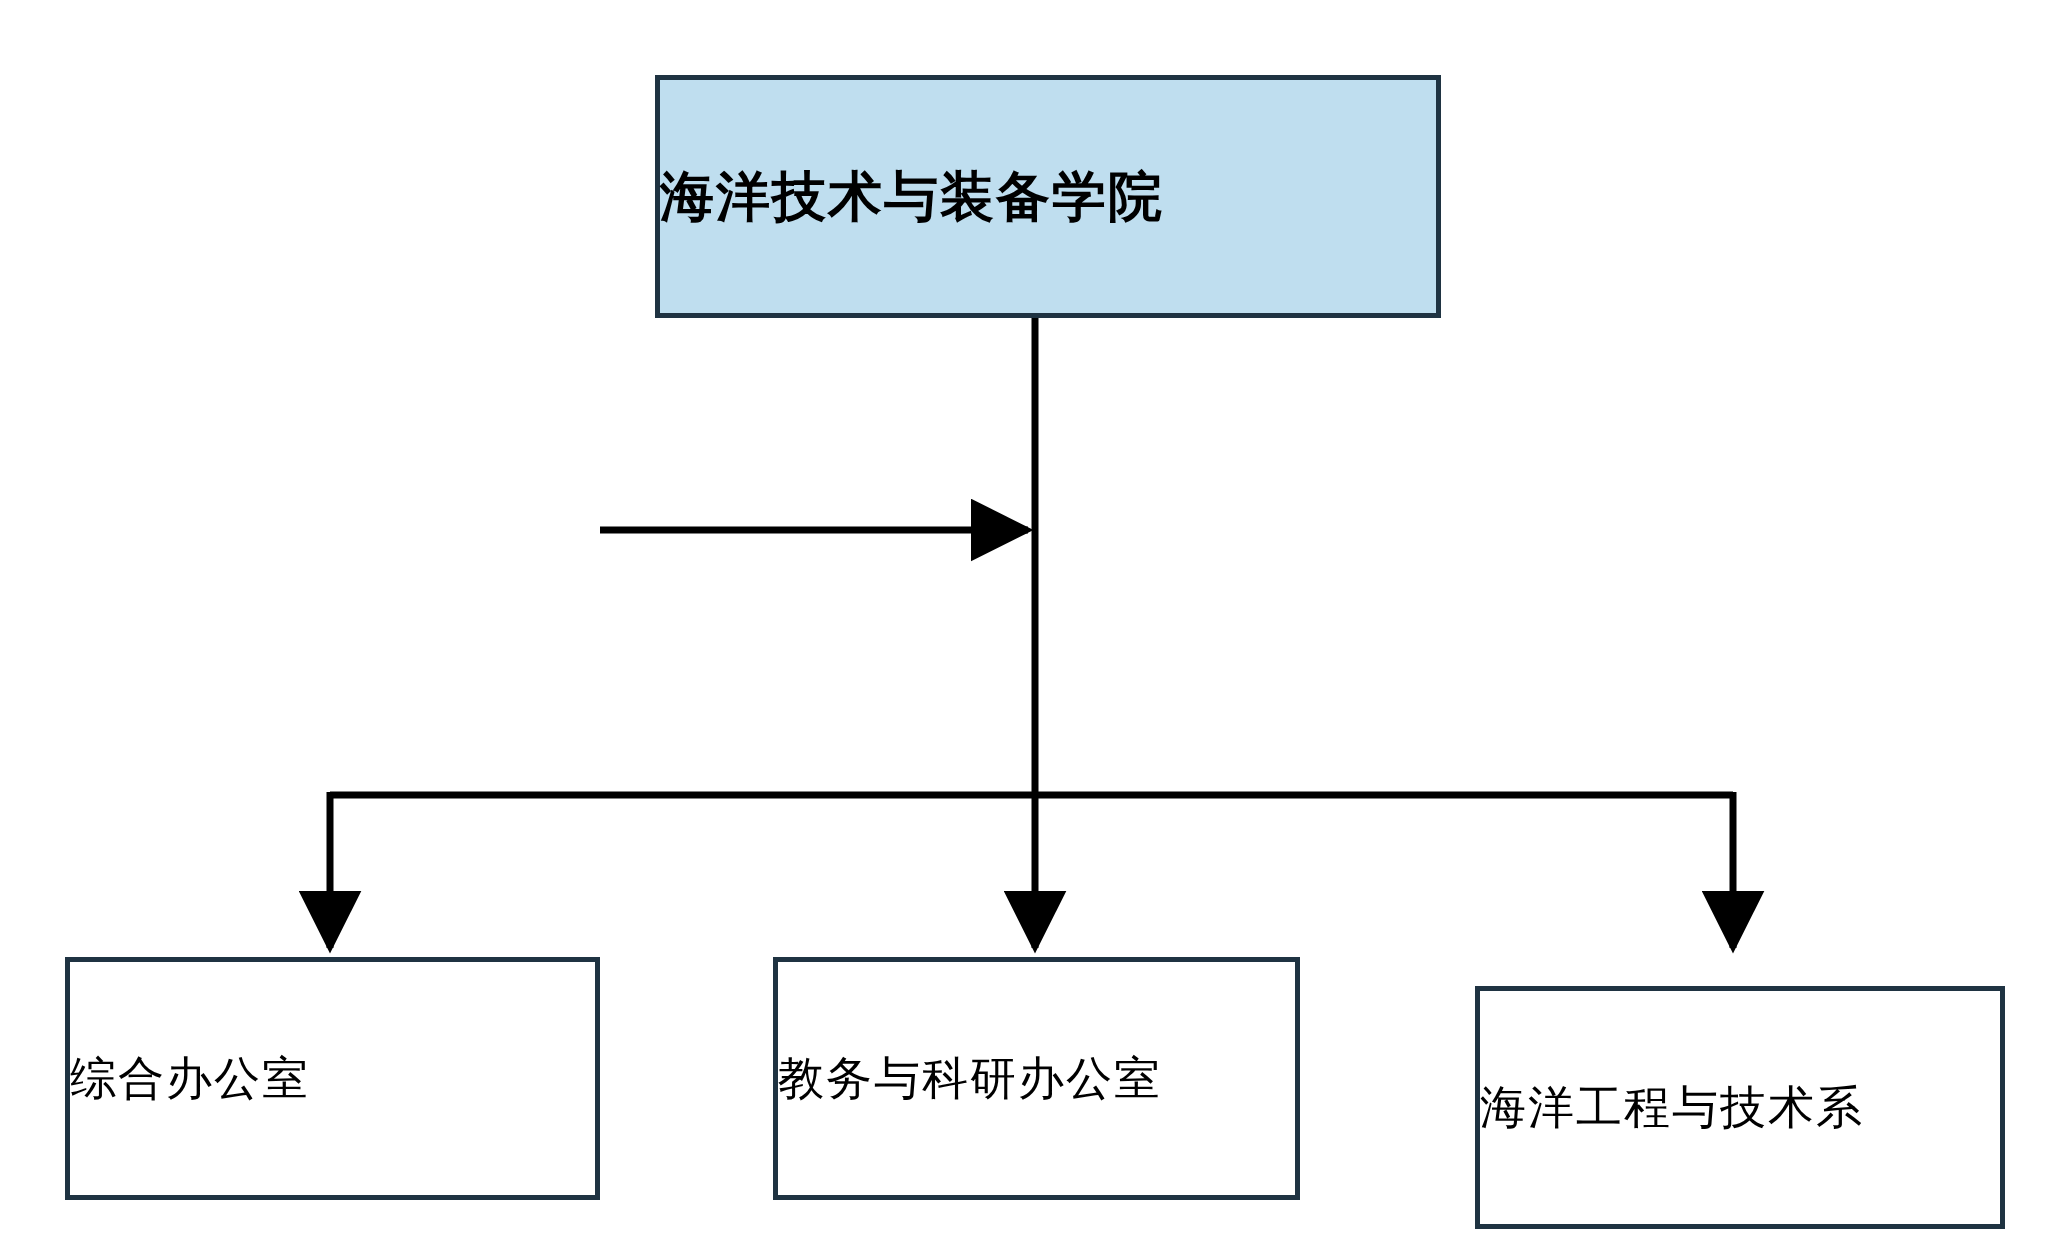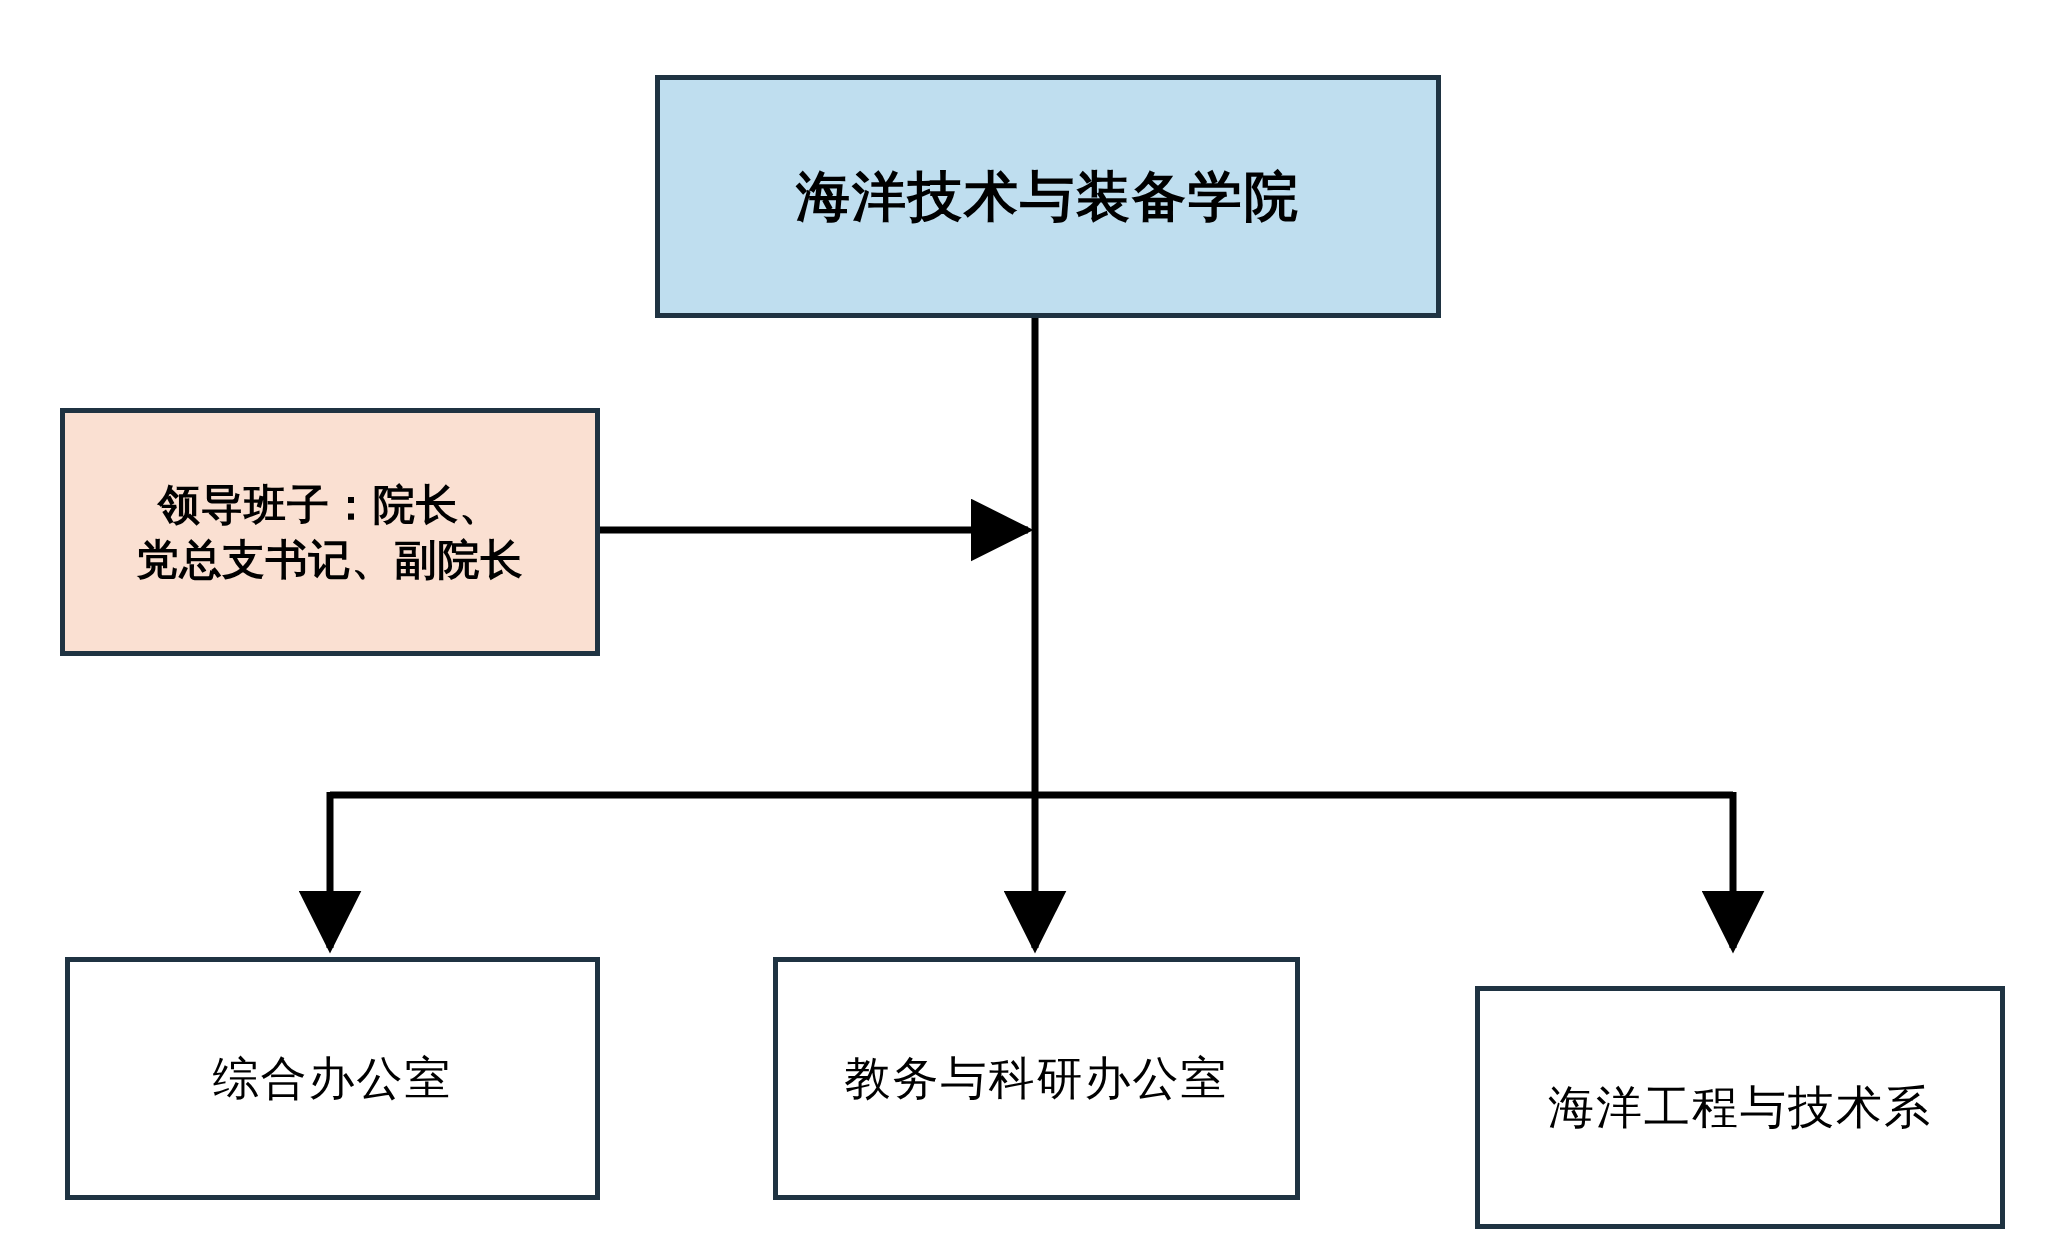--- a/index.html
+++ b/index.html
@@ -14,21 +14,21 @@
     height: 1251px;
     background: #ffffff;
     overflow: hidden;
     font-family: "DejaVu Serif", "Liberation Serif", serif;
   }
   .node {
     position: absolute;
     box-sizing: border-box;
     display: flex;
     align-items: center;
-    justify-content: center;
+    justify-content: flex-start;
     text-align: center;
     color: #000000;
     line-height: 1.32;
   }
   .node-root {
     left: 655px;
     top: 75px;
     width: 786px;
     height: 243px;
     background: #bfdeef;
@@ -92,24 +92,20 @@
 
     <line x1="330" y1="792" x2="330" y2="948" stroke="#000000" stroke-width="7" marker-end="url(#arrowhead)"></line>
 
     <line x1="1733" y1="792" x2="1733" y2="948" stroke="#000000" stroke-width="7" marker-end="url(#arrowhead)"></line>
   </svg>
 
   <div class="node node-root">
     <span class="node-label">海洋技术与装备学院</span>
   </div>
 
-  <div class="node node-leadership">
-    <span class="node-label">领导班子：院长、
-党总支书记、副院长</span>
-  </div>
 
   <div class="node node-unit node-unit-0">
     <span class="node-label">综合办公室</span>
   </div>
 
   <div class="node node-unit node-unit-1">
     <span class="node-label">教务与科研办公室</span>
   </div>
 
   <div class="node node-unit node-unit-2">

